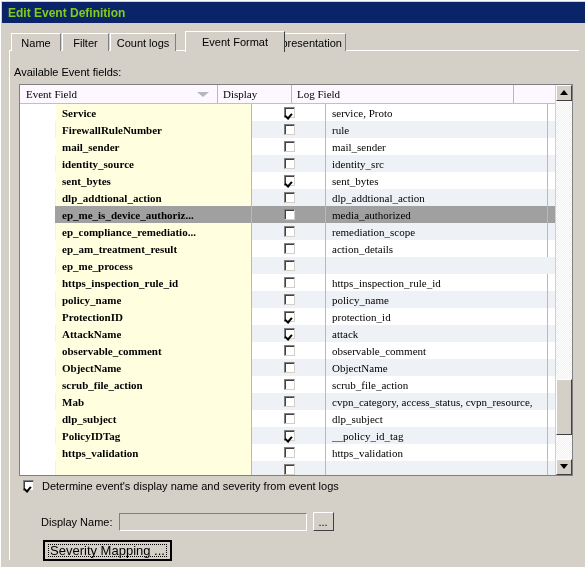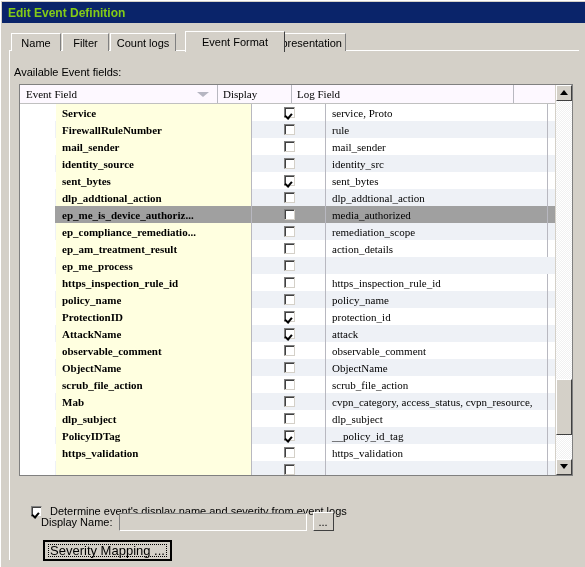--- a/index.html
+++ b/index.html
@@ -265,25 +265,23 @@
     background: #d4d0c8;
     border: 1px solid;
     border-color: #ffffff #404040 #404040 #ffffff;
     box-sizing: border-box;
     cursor: default;
   }
 
   
   .bottom-check {
     position: absolute;
-    left: 22px; top: 504px;
-    display: flex;
-    align-items: center;
-    font-size: 11px;
-    margin-left: 8px;
+    left: 22px; top: 479px;
+    display: flex;
+    font-size: 11px;
   }
   .bottom-check .chk { margin-right: 8px; }
 
   .displayname-row {
     position: absolute;
     left: 40px; top: 511px;
     display: flex;
     align-items: center;
   }
   .dn-label { font-size: 11px; margin-right: 6px; }

